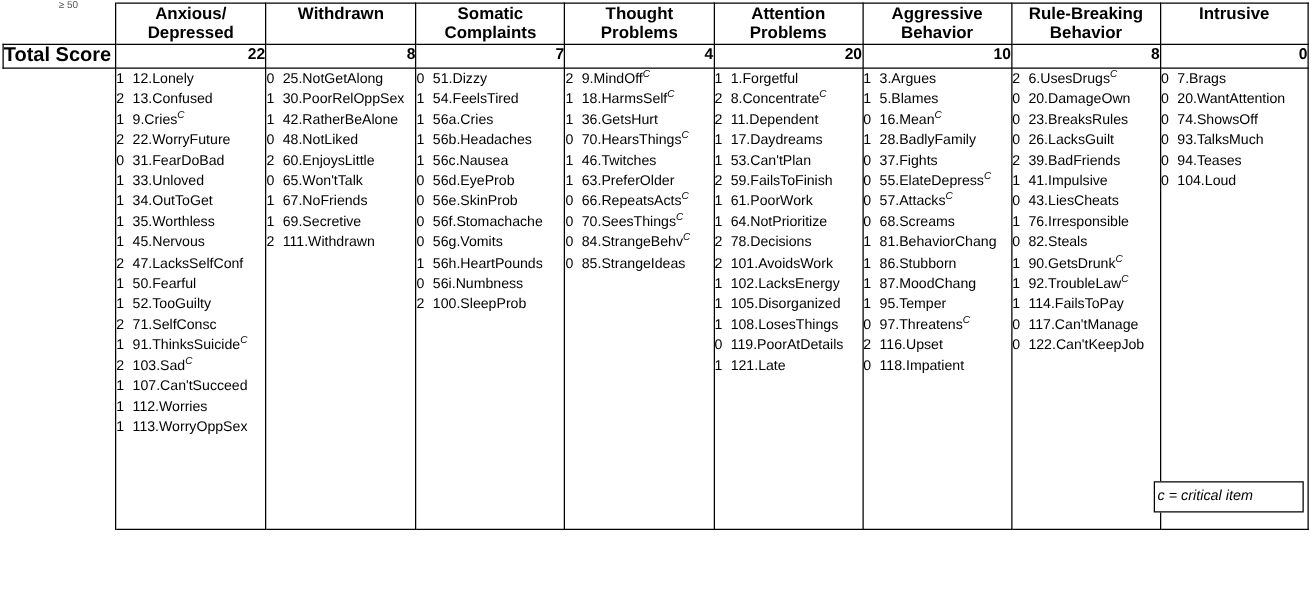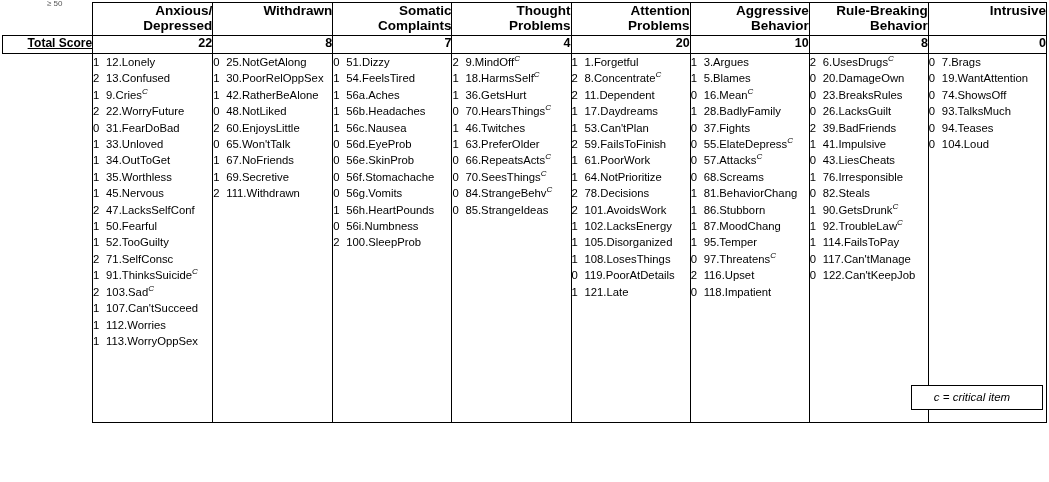--- a/index.html
+++ b/index.html
@@ -33,37 +33,36 @@
   }
   
   .hdr-blank {
     width: 90px;
     border-left: none !important;
     border-top: none !important;
     border-bottom: none !important;
     background: #ffffff;
   }
   .hdr-cell {
-    text-align: right;
+    text-align: center;
     font-weight: bold;
     font-size: 13.5px;
     line-height: 15px;
     padding: 4px 2px 5px 2px;
     height: 32px;
     vertical-align: middle;
   }
   
   .rowlabel {
     font-weight: bold;
-    font-size: 12px;
+    font-size: 16px;
     padding: 2px 4px 2px 3px;
-    text-align: right;
+    text-align: left;
     height: 17px;
     vertical-align: middle;
-    text-decoration: underline;
   }
   .scorecell {
     text-align: right;
     font-weight: bold;
     font-size: 12.5px;
     vertical-align: middle;
     height: 17px;
   }
   
   .items-label {
@@ -98,22 +97,21 @@
   }
   
   .legend {
     position: absolute;
     right: 6px;
     top: 383px;
     width: 116px;
     border: 1.5px solid #000000;
     font-size: 11.5px;
     font-style: italic;
-    text-align: center;
-    padding: 5px 12px 6px 2px;
+    padding: 5px 0 6px 2px;
     background: #ffffff;
   }
   
   .top-frag {
     position: absolute;
     left: 47px;
     top: -3px;
     font-size: 8px;
     color: #555555;
   }
@@ -191,21 +189,21 @@
             <span class="item"><span class="sc">0</span><span class="num">48.NotLiked</span></span>
             <span class="item"><span class="sc">2</span><span class="num">60.EnjoysLittle</span></span>
             <span class="item"><span class="sc">0</span><span class="num">65.Won'tTalk</span></span>
             <span class="item"><span class="sc">1</span><span class="num">67.NoFriends</span></span>
             <span class="item"><span class="sc">1</span><span class="num">69.Secretive</span></span>
             <span class="item"><span class="sc">2</span><span class="num">111.Withdrawn</span></span>
           </td>
         <td class="itemcell">
             <span class="item"><span class="sc">0</span><span class="num">51.Dizzy</span></span>
             <span class="item"><span class="sc">1</span><span class="num">54.FeelsTired</span></span>
-            <span class="item"><span class="sc">1</span><span class="num">56a.Aches</span></span>
+            <span class="item"><span class="sc">1</span><span class="num">56a.Cries</span></span>
             <span class="item"><span class="sc">1</span><span class="num">56b.Headaches</span></span>
             <span class="item"><span class="sc">1</span><span class="num">56c.Nausea</span></span>
             <span class="item"><span class="sc">0</span><span class="num">56d.EyeProb</span></span>
             <span class="item"><span class="sc">0</span><span class="num">56e.SkinProb</span></span>
             <span class="item"><span class="sc">0</span><span class="num">56f.Stomachache</span></span>
             <span class="item"><span class="sc">0</span><span class="num">56g.Vomits</span></span>
             <span class="item"><span class="sc">1</span><span class="num">56h.HeartPounds</span></span>
             <span class="item"><span class="sc">0</span><span class="num">56i.Numbness</span></span>
             <span class="item"><span class="sc">2</span><span class="num">100.SleepProb</span></span>
           </td>
@@ -266,21 +264,21 @@
             <span class="item"><span class="sc">1</span><span class="num">76.Irresponsible</span></span>
             <span class="item"><span class="sc">0</span><span class="num">82.Steals</span></span>
             <span class="item"><span class="sc">1</span><span class="num">90.GetsDrunk</span><sup>C</sup></span>
             <span class="item"><span class="sc">1</span><span class="num">92.TroubleLaw</span><sup>C</sup></span>
             <span class="item"><span class="sc">1</span><span class="num">114.FailsToPay</span></span>
             <span class="item"><span class="sc">0</span><span class="num">117.Can'tManage</span></span>
             <span class="item"><span class="sc">0</span><span class="num">122.Can'tKeepJob</span></span>
           </td>
         <td class="itemcell">
             <span class="item"><span class="sc">0</span><span class="num">7.Brags</span></span>
-            <span class="item"><span class="sc">0</span><span class="num">19.WantAttention</span></span>
+            <span class="item"><span class="sc">0</span><span class="num">20.WantAttention</span></span>
             <span class="item"><span class="sc">0</span><span class="num">74.ShowsOff</span></span>
             <span class="item"><span class="sc">0</span><span class="num">93.TalksMuch</span></span>
             <span class="item"><span class="sc">0</span><span class="num">94.Teases</span></span>
             <span class="item"><span class="sc">0</span><span class="num">104.Loud</span></span>
           </td>
       </tr>
     </tbody>
   </table>
 
   <div class="legend">c = critical item</div>

